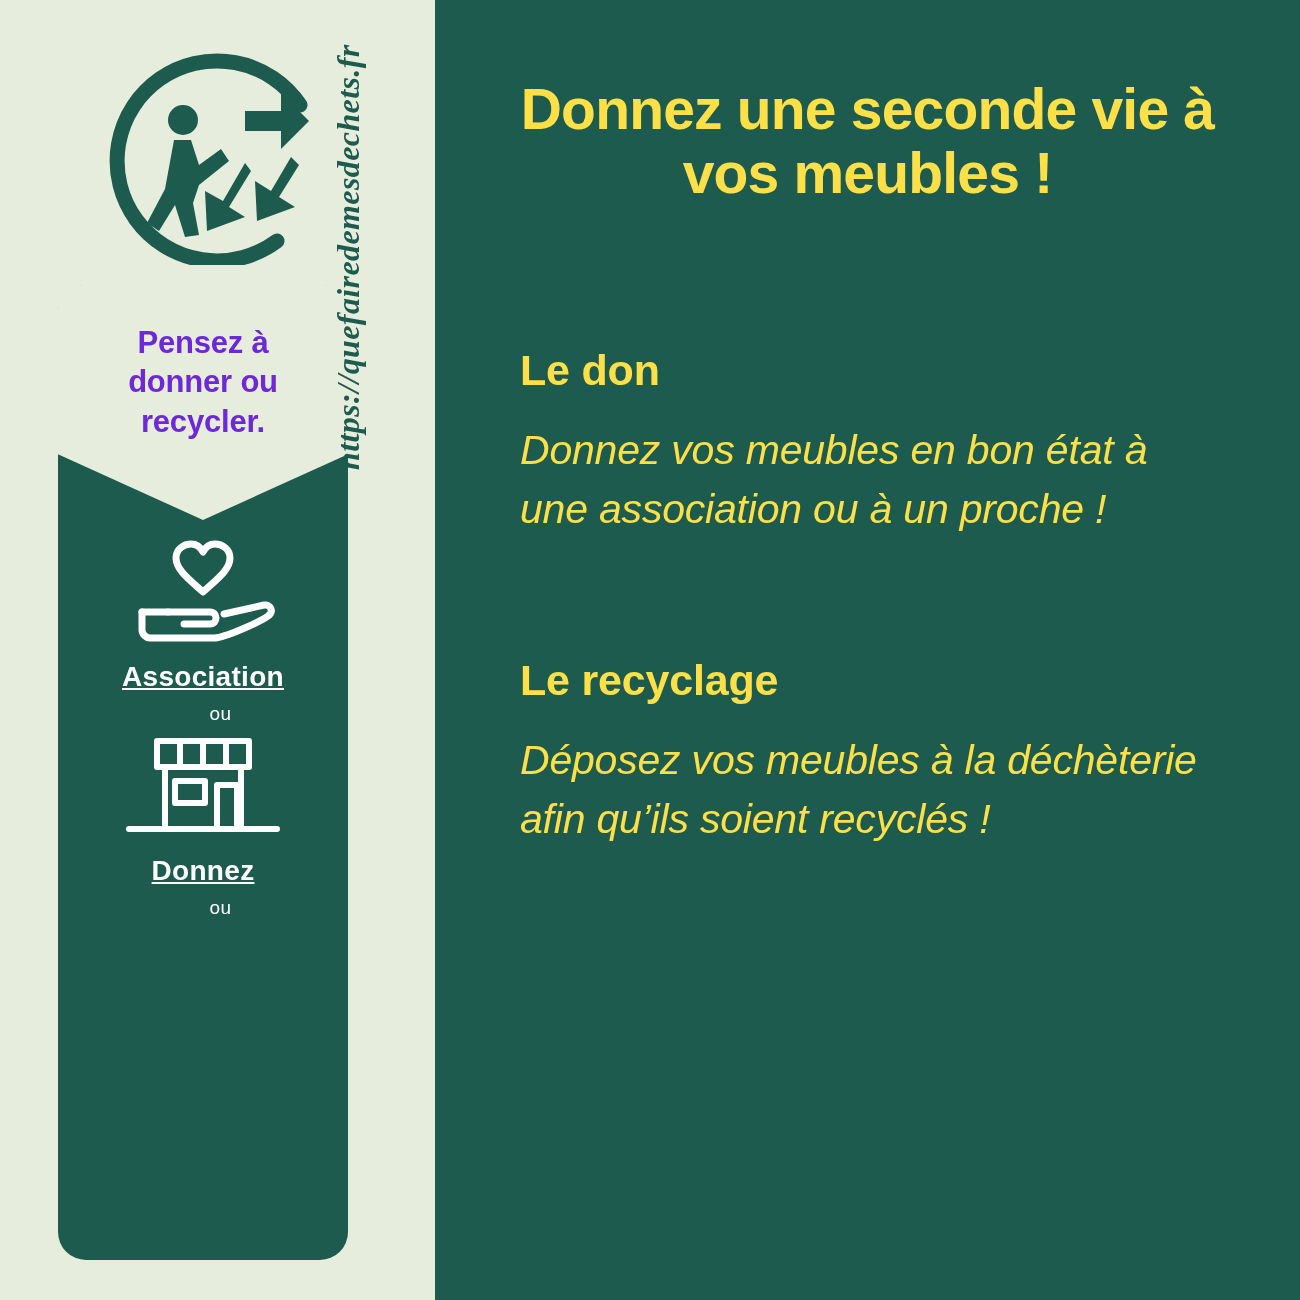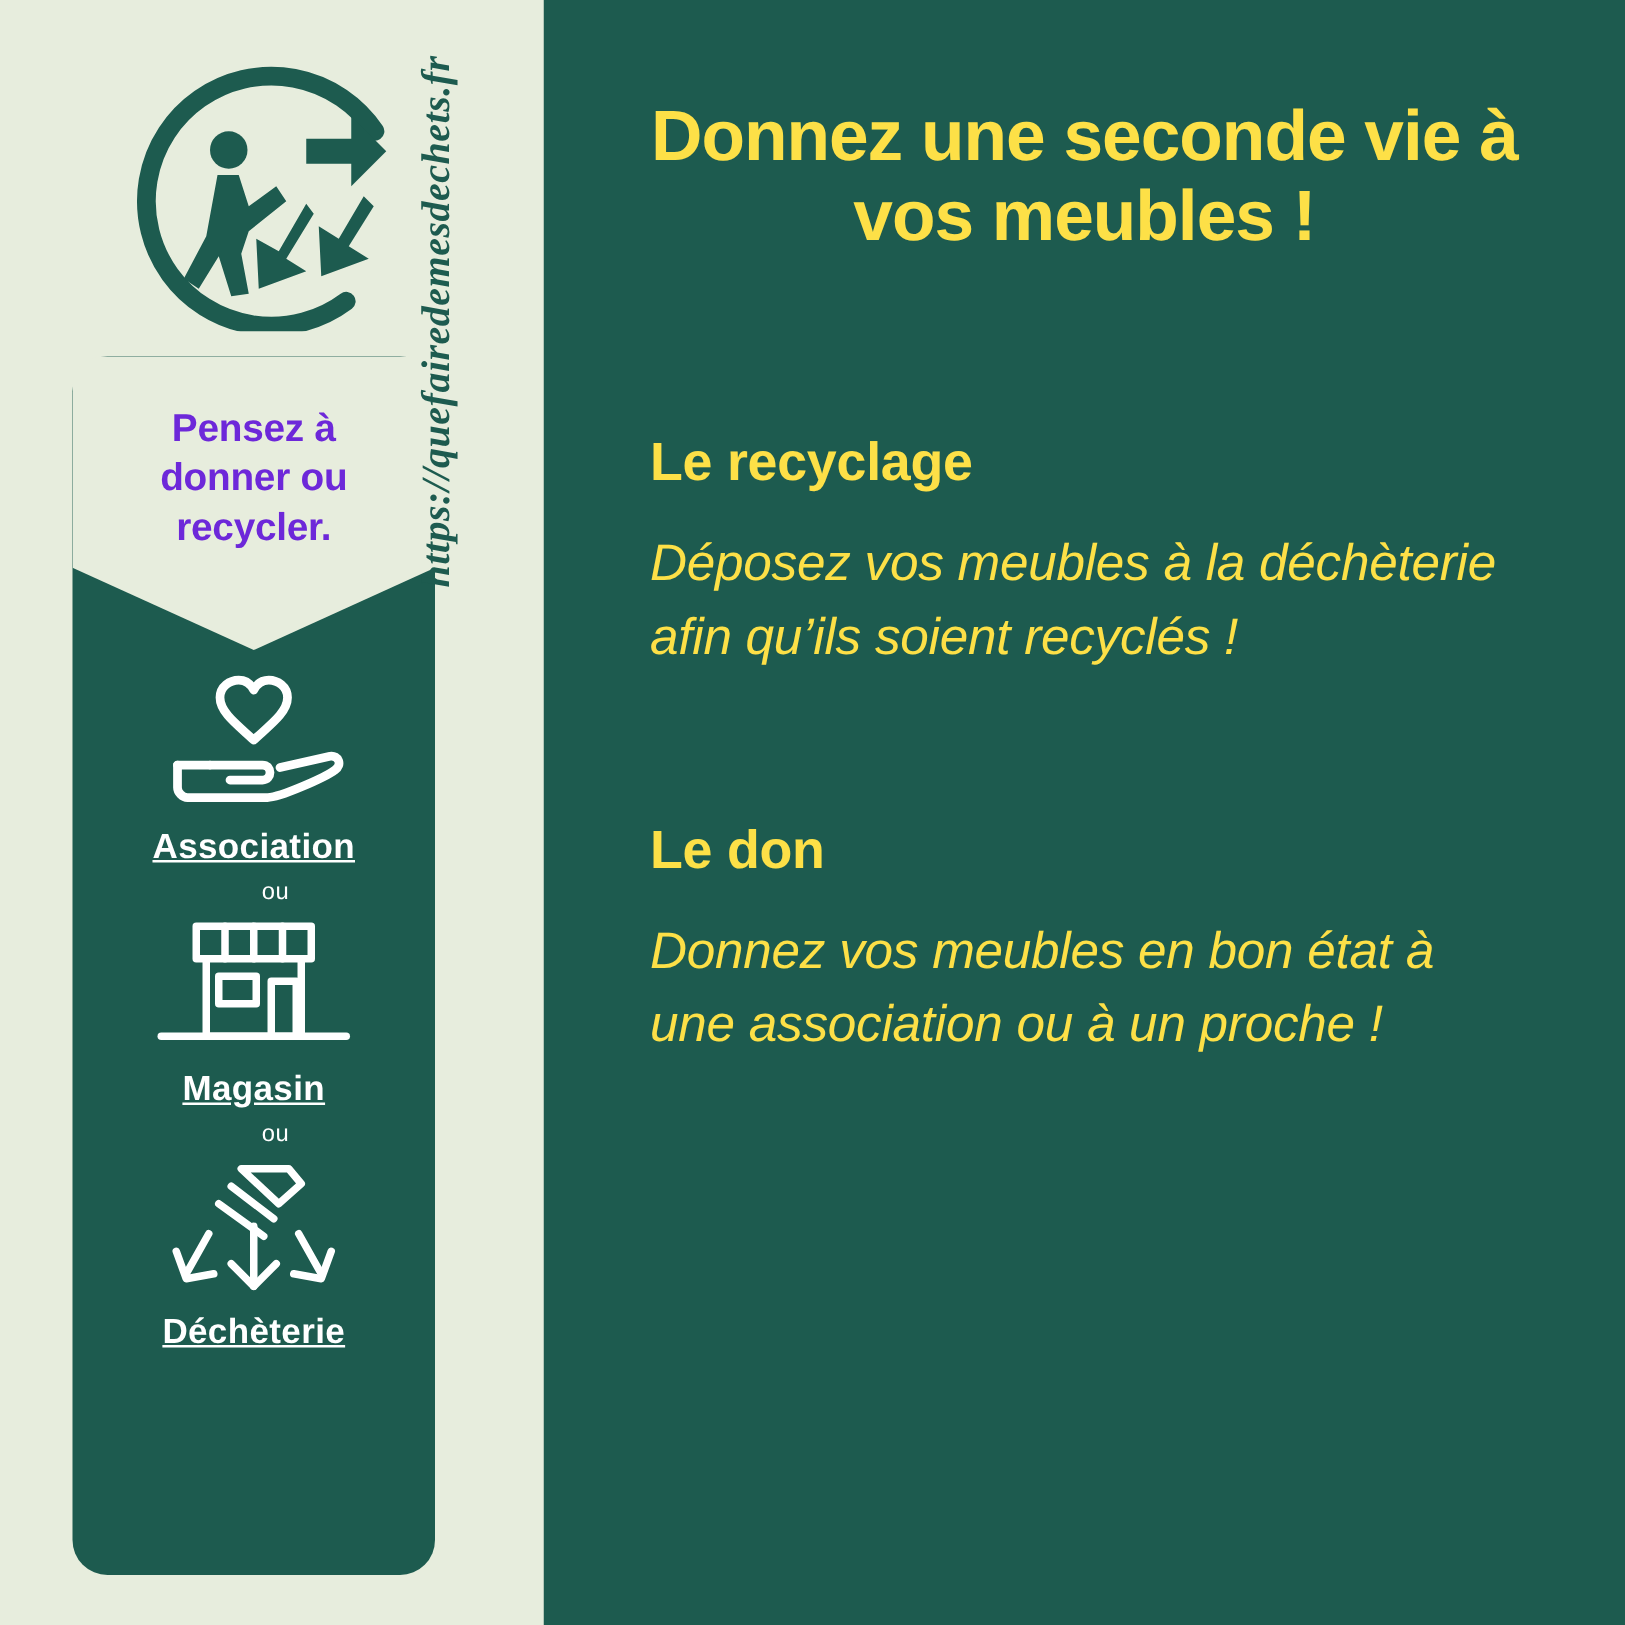--- a/index.html
+++ b/index.html
@@ -201,58 +201,40 @@
                 <line x1="67" y1="12" x2="67" y2="38"></line>
                 <line x1="90" y1="12" x2="90" y2="38"></line>
                 <line x1="113" y1="12" x2="113" y2="38"></line>
                 <path d="M52 38 L52 100 L128 100 L128 38"></path>
                 <rect x="62" y="52" width="30" height="22"></rect>
                 <path d="M104 100 L104 56 L124 56 L124 100"></path>
                 <line x1="16" y1="100" x2="164" y2="100"></line>
               </g>
             </svg>
           </div>
-          <div class="step-label">Magasin</div>
+          <div class="step-label">Donnez</div>
           <div class="step-sep">ou</div>
         </div>
 
-        <div class="step">
-          <div class="step-icon">
-            <svg width="160" height="120" viewBox="0 0 160 120" aria-hidden="true">
-              <g fill="none" stroke="#ffffff" stroke-width="6" stroke-linejoin="round" stroke-linecap="round">
-                <path d="M70 12 L108 12 L118 24 L100 40 Z"></path>
-                <path d="M62 26 L96 52"></path>
-                <path d="M52 40 L88 66"></path>
-                <path d="M80 58 L80 106"></path>
-                <path d="M62 88 L80 106 L98 88"></path>
-                <path d="M44 64 L26 96"></path>
-                <path d="M18 78 L26 100 L48 96"></path>
-                <path d="M116 64 L134 96"></path>
-                <path d="M142 78 L134 100 L112 96"></path>
-              </g>
-            </svg>
-          </div>
-          <div class="step-label">Déchèterie</div>
-        </div>
 
       </div>
     </div>
 
     <div class="url-vertical">https://quefairedemesdechets.fr</div>
 
   </div>
 
   <div class="right-panel">
     <div class="headline">Donnez une seconde vie à vos meubles !</div>
 
     <div class="sections">
+      <div class="section">
+        <div class="section-title">Le don</div>
+        <div class="section-body">Donnez vos meubles en bon état à une association ou à un proche !</div>
+      </div>
       <div class="section">
         <div class="section-title">Le recyclage</div>
         <div class="section-body">Déposez vos meubles à la déchèterie afin qu’ils soient recyclés !</div>
       </div>
-      <div class="section">
-        <div class="section-title">Le don</div>
-        <div class="section-body">Donnez vos meubles en bon état à une association ou à un proche !</div>
-      </div>
     </div>
   </div>
 
 </div>
 
 </body></html>

